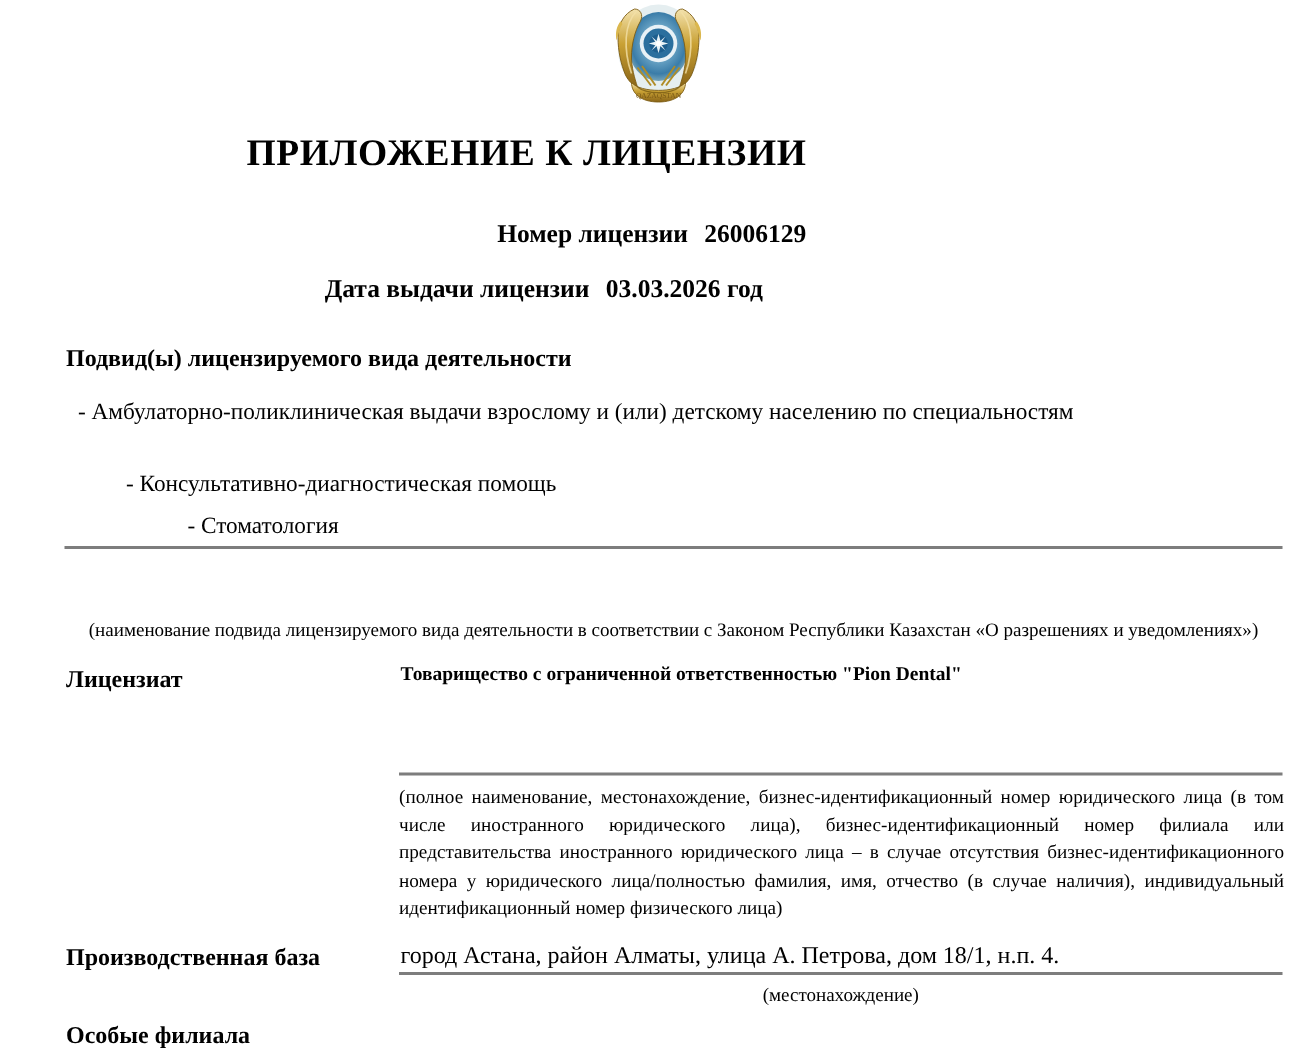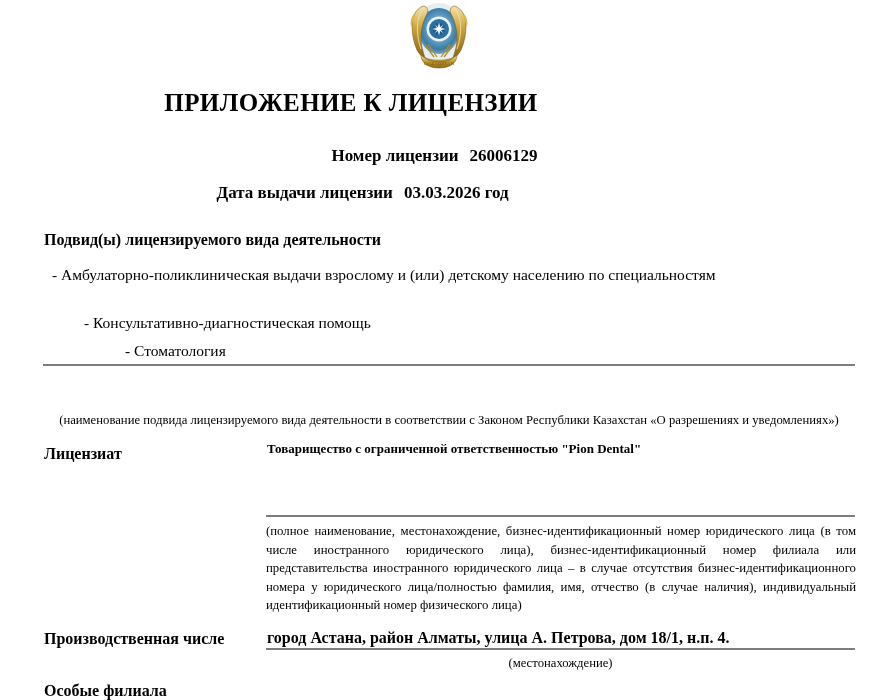--- a/index.html
+++ b/index.html
@@ -159,21 +159,21 @@
   
   #base-label {
     top: 630px;
     left: 44px;
   }
   #base-value {
     position: absolute;
     top: 629px;
     left: 267px;
     font-size: 16px;
-    font-weight: bold;
+    font-weight: normal;
     white-space: nowrap;
   }
 
   
   #special-heading {
     top: 682px;
     left: 44px;
   }
 </style>
 </head>
@@ -267,21 +267,21 @@
 
   <div class="section-heading" id="licensee-label">Лицензиат</div>
 
   <div id="licensee-name">Товарищество с ограниченной ответственностью "Pion Dental"</div>
 
 
   <div class="rule" id="rule-licensee"></div>
 
   <div id="licensee-note">(полное наименование, местонахождение, бизнес-идентификационный номер юридического лица (в том числе иностранного юридического лица), бизнес-идентификационный номер филиала или представительства иностранного юридического лица – в случае отсутствия бизнес-идентификационного номера у юридического лица/полностью фамилия, имя, отчество (в случае наличия), индивидуальный идентификационный номер физического лица)</div>
 
-  <div class="section-heading" id="base-label">Производственная числе</div>
+  <div class="section-heading" id="base-label">Производственная база</div>
 
   <div id="base-value">город Астана, район Алматы, улица А. Петрова, дом 18/1, н.п. 4.</div>
 
   <div class="rule" id="rule-base"></div>
 
   <div class="caption" id="caption-base">(местонахождение)</div>
 
   <div class="section-heading" id="special-heading">Особые филиала</div>
 
 </div>

